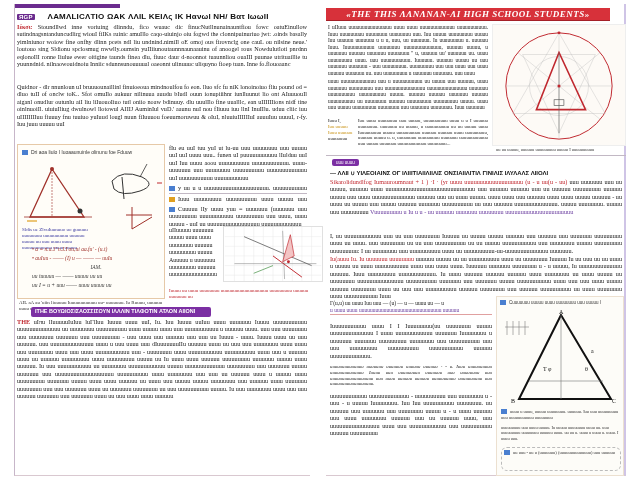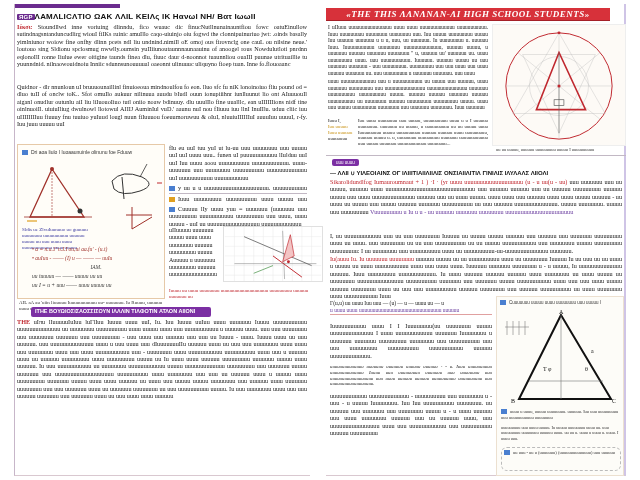--- a/index.html
+++ b/index.html
@@ -5,21 +5,21 @@
   * { box-sizing: border-box; margin: 0; padding: 0; }
   html, body { width: 640px; height: 480px; background: #ffffff; overflow: hidden; }
   body { font-family: "Liberation Serif", serif; color: #1a1a1a; position: relative; }
 
   .page { position: absolute; top: 4px; bottom: 4px; background: #fff; }
   .page-left { left: 14px; width: 296px; border-left: 1px solid #c7b6c9; border-bottom: 1px solid #d9c8d0; }
   .page-right { left: 326px; width: 300px; border-right: 2px solid #cfc4e6; border-bottom: 1px solid #d9c8d0; }
   .top-bar { position: absolute; top: 0; left: 0; width: 105px; height: 4px; background: #6b2b8e; }
 
   .left-head { position: absolute; top: 8px; left: 2px; right: 0; font-family: "Liberation Sans", sans-serif;
-    font-weight: bold; font-size: 8px; letter-spacing: 0.2px; color: #111; display: flex; align-items: center; gap: 0; }
+    font-weight: bold; font-size: 8px; letter-spacing: 0.2px; color: #111; display: flex; align-items: center; gap: 13px; }
   .tag { background: #6b2b8e; color: #fff; font-size: 6px; padding: 0 2px; border-radius: 1px; }
 
   .para { position: absolute; font-size: 6.2px; line-height: 7.4px; text-align: justify; color: #222; overflow: hidden; }
   .para .red { color: #c0282f; font-weight: bold; }
   .para .purple { color: #6b3fa0; }
 
   .figbox { position: absolute; border: 1px solid #e6c9a8; background: #fffdf8; }
   .fig-caption { position: absolute; font-size: 5px; line-height: 6px; color: #333; overflow: hidden; }
   .fig-title { font-family: "Liberation Sans", sans-serif; font-size: 5px; color: #333; }
   .blue-mark { display: inline-block; width: 6px; height: 5px; background: #4a7fd0; margin-right: 3px; vertical-align: middle; }

